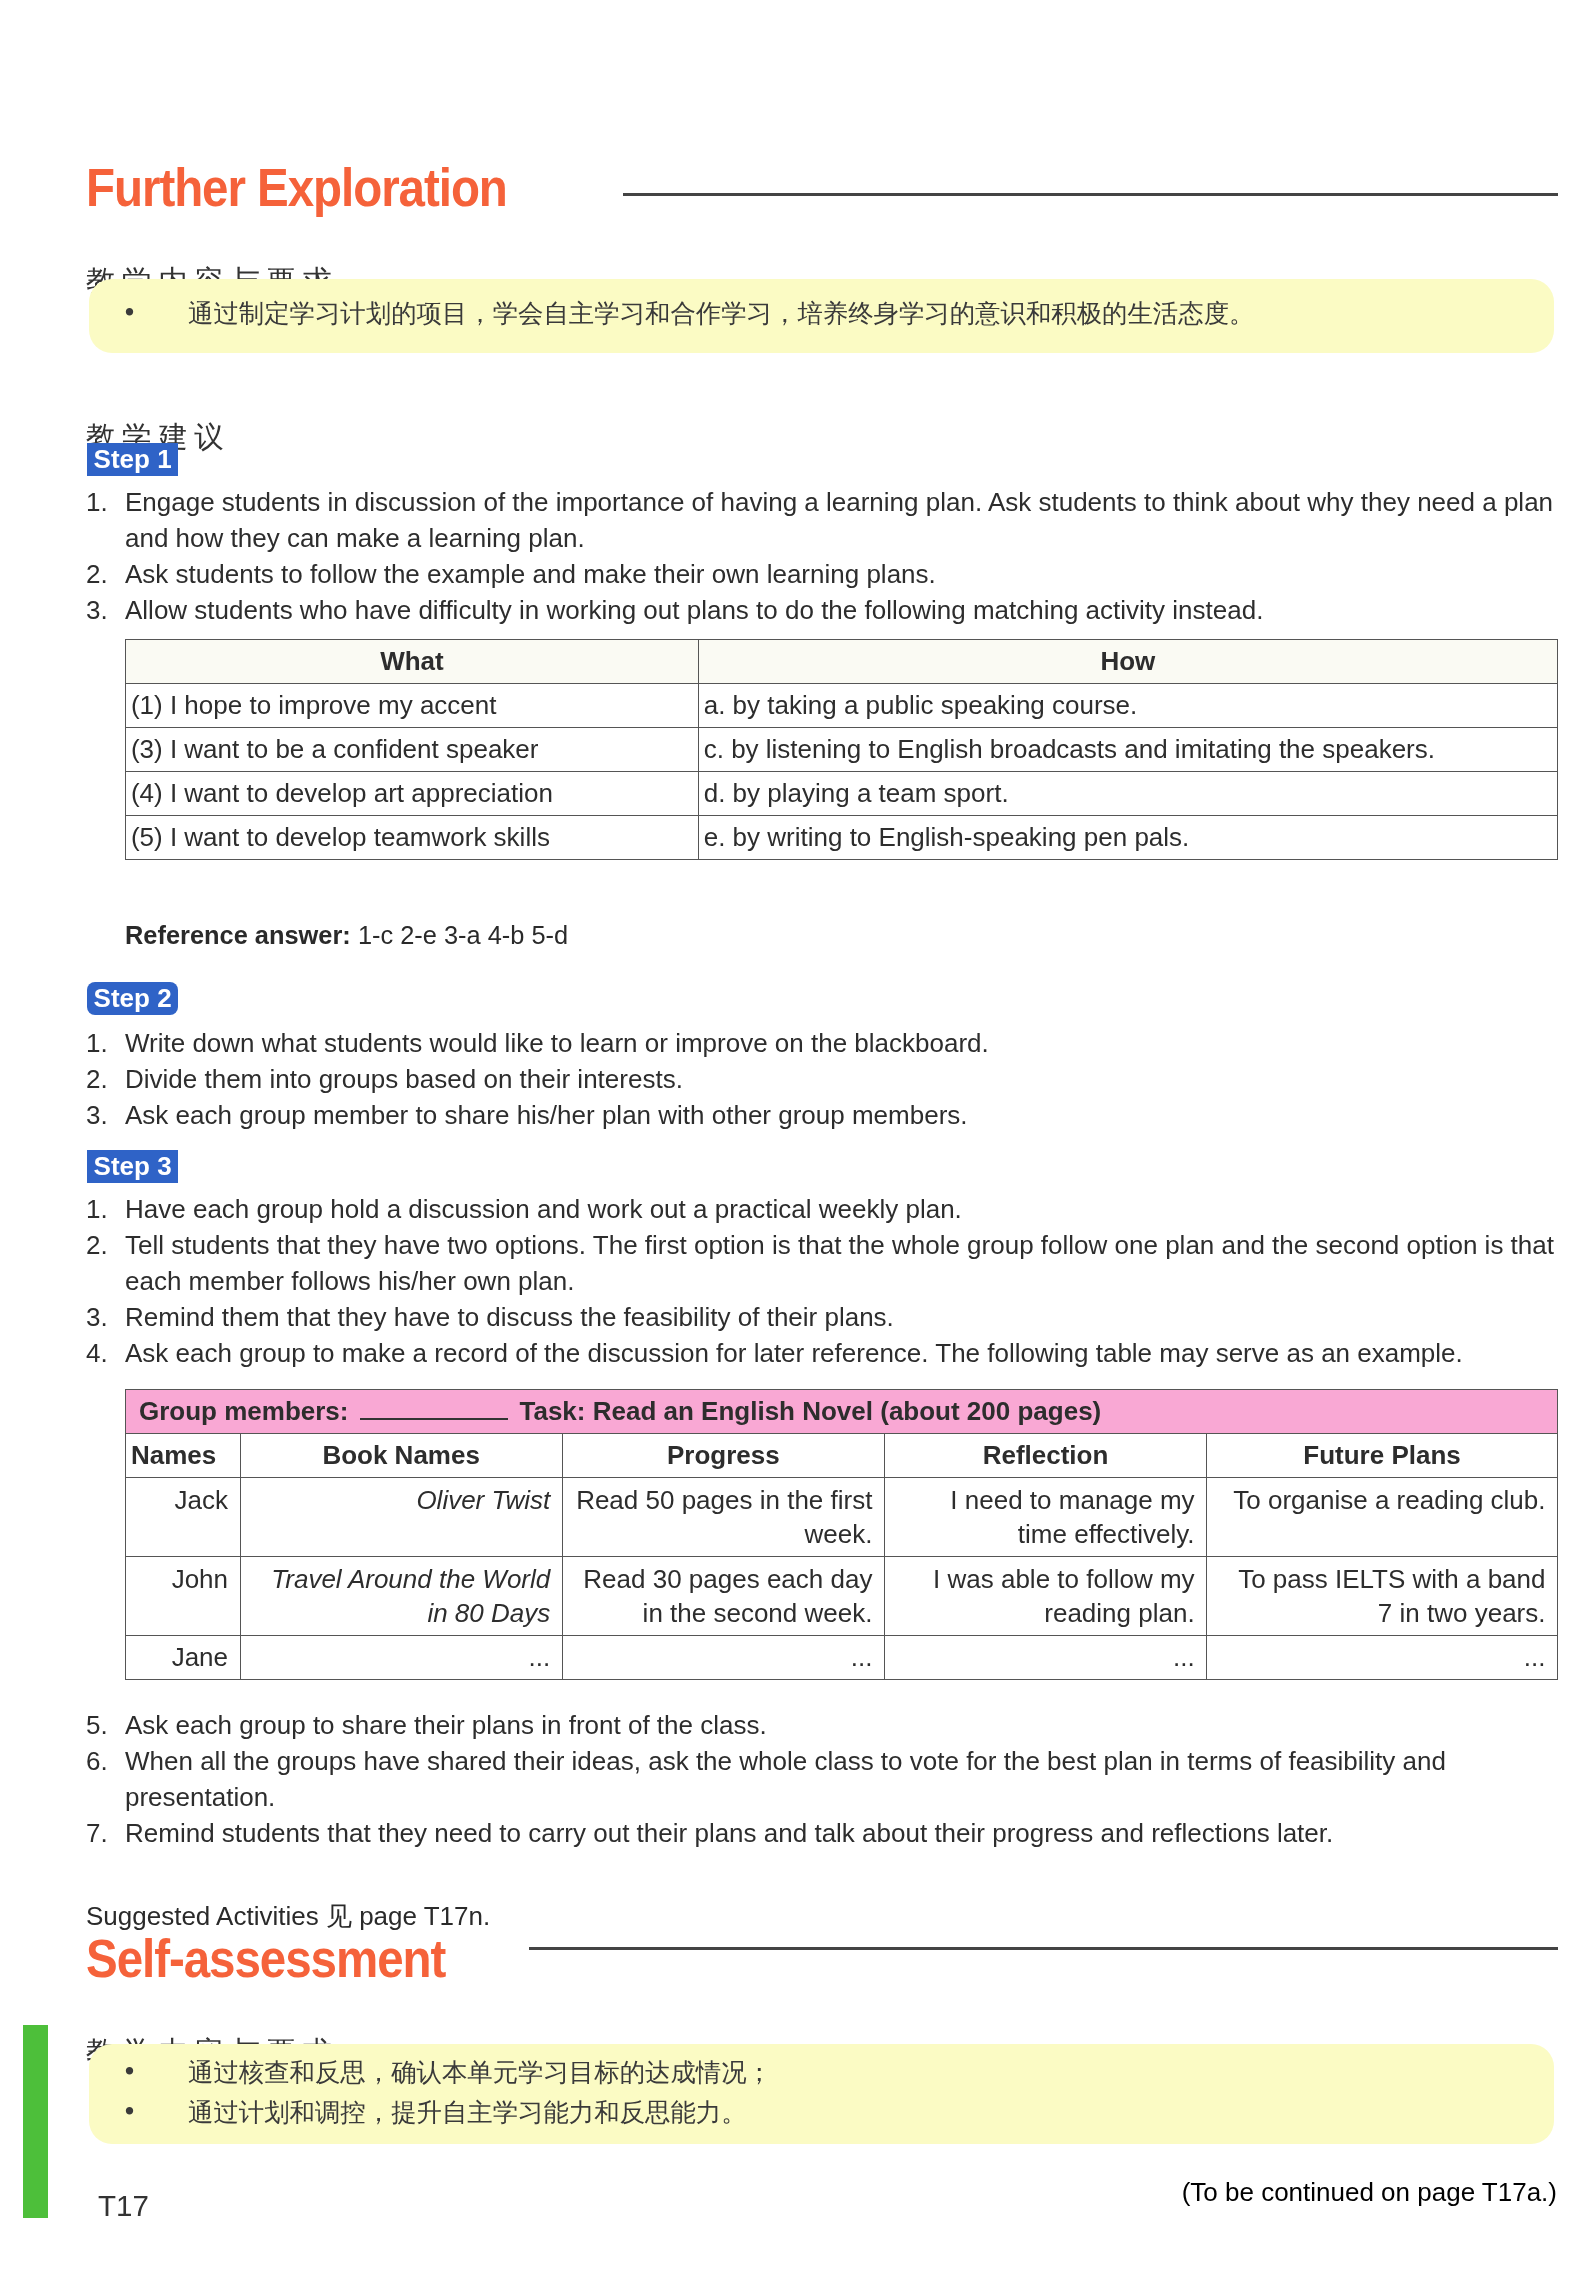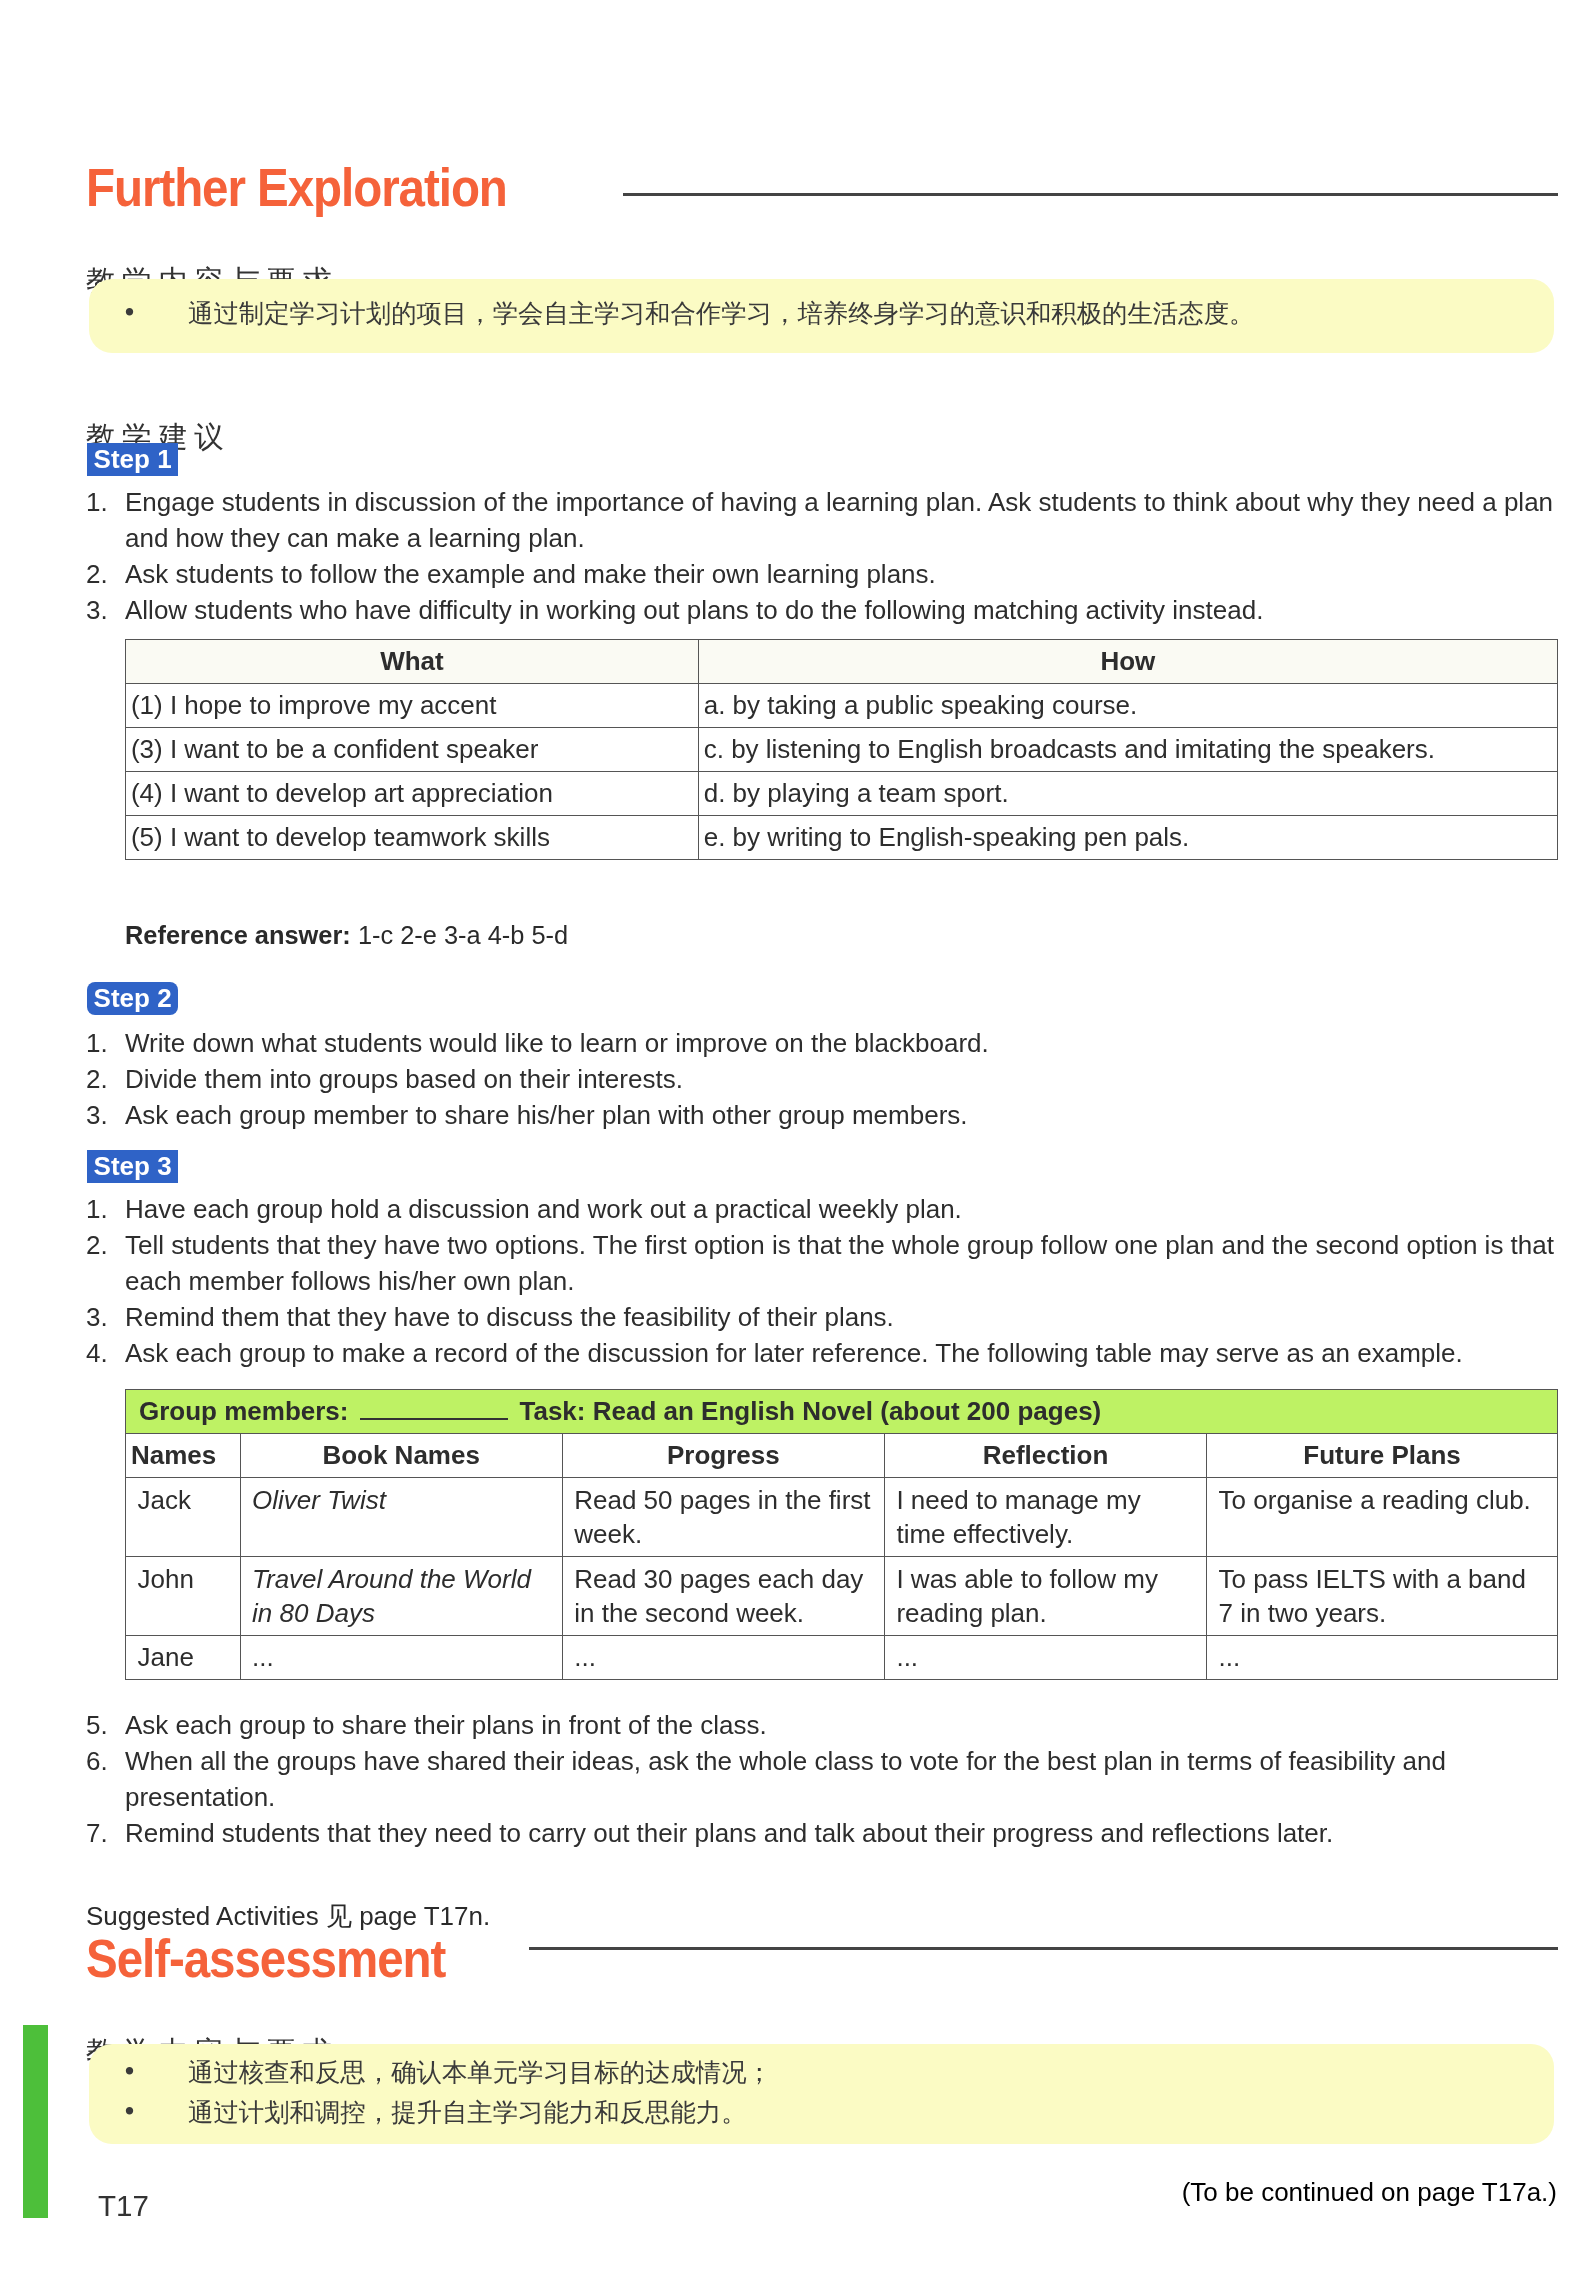--- a/index.html
+++ b/index.html
@@ -18,23 +18,23 @@
     .ol { left: 86px; width: 1476px; font-size: 26px; line-height: 36px; color: #2d2d2d; }
     .ol .item { display: flex; }
     .ol .num { width: 39px; flex: 0 0 39px; }
     .ol .txt { flex: 1; }
     table { border-collapse: collapse; position: absolute; font-size: 26px; color: #2d2d2d; }
     td, th { border: 1.6px solid #555; padding: 0 4.9px; vertical-align: top; }
     th { font-weight: 700; text-align: center; }
     .match td, .match th { height: 43px; line-height: 43px; }
     .match th { background: #fafaf3; margin-top: 10px; }
     .rec td, .rec th { line-height: 34px; }
-    .rec .hdr { text-align: left; height: 43px; line-height: 43px; background: #bef264; padding-left: 13px; }
+    .rec .hdr { text-align: left; height: 43px; line-height: 43px; background: #f9a8d4; padding-left: 13px; }
     .rec th.col { height: 43px; line-height: 43px; }
-    .rec td { padding: 4.9px 11.5px; }
+    .rec td { padding: 4.9px 11.5px; text-align: right; }
     .ital { font-style: italic; }
     .blank { display: inline-block; width: 148px; border-bottom: 2.5px solid #333; margin: 0 11.5px; height: 24.6px; vertical-align: baseline; }
     .green-bar { left: 23px; top: 2025px; width: 24.6px; height: 193px; background: #4dbf3a; }
   </style>
 </head>
 <body>
 
 <div class="abs section-title" style="top:160px;">Further Exploration</div>
 <div class="abs rule" style="left:623px; right:33px; top:193px;"></div>
 

